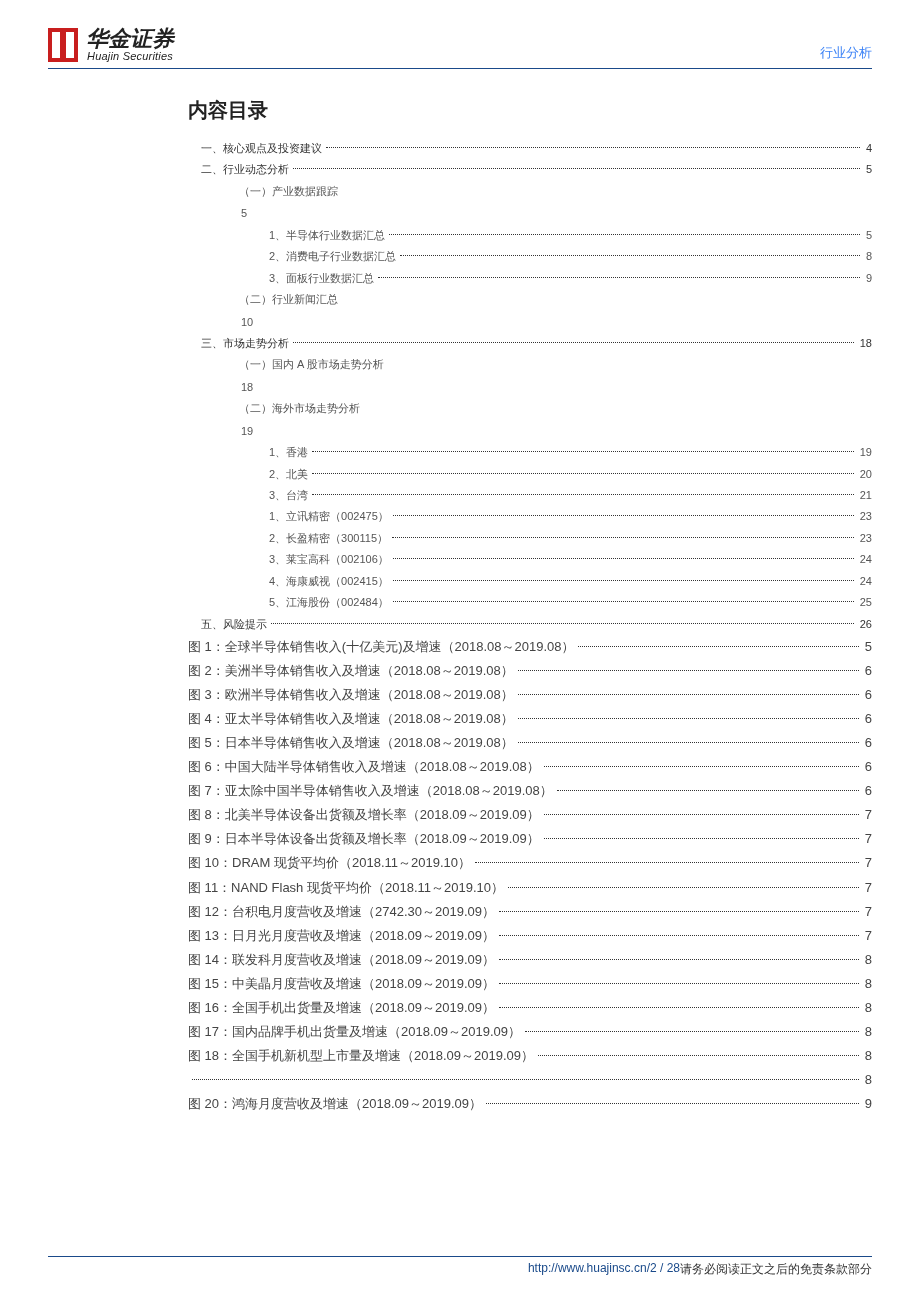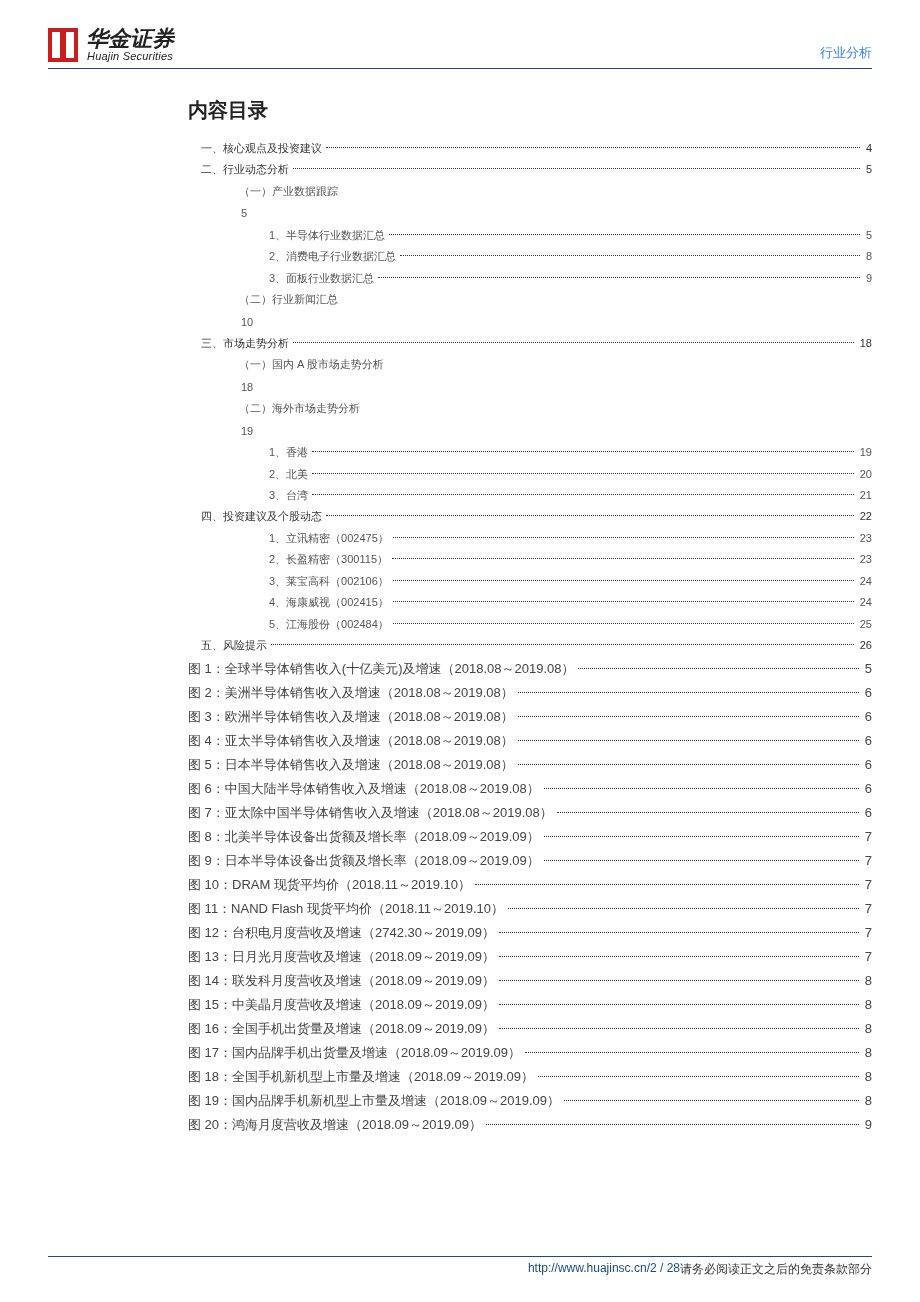--- a/index.html
+++ b/index.html
@@ -133,25 +133,20 @@
         <li class="toc-row lvl2">
           <span class="label">2、北美</span>
           <span class="dots"></span>
           <span class="pg">20</span>
         </li>
         <li class="toc-row lvl2">
           <span class="label">3、台湾</span>
           <span class="dots"></span>
           <span class="pg">21</span>
         </li>
-        <li class="toc-row lvl0 bold">
-          <span class="label">四、投资建议及个股动态</span>
-          <span class="dots"></span>
-          <span class="pg">22</span>
-        </li>
         <li class="toc-row lvl2">
           <span class="label">1、立讯精密（002475）</span>
           <span class="dots"></span>
           <span class="pg">23</span>
         </li>
         <li class="toc-row lvl2">
           <span class="label">2、长盈精密（300115）</span>
           <span class="dots"></span>
           <span class="pg">23</span>
         </li>
@@ -262,21 +257,20 @@
           <span class="label">图 17：国内品牌手机出货量及增速（2018.09～2019.09）</span>
           <span class="dots"></span>
           <span class="pg">8</span>
         </li>
         <li class="fig-row">
           <span class="label">图 18：全国手机新机型上市量及增速（2018.09～2019.09）</span>
           <span class="dots"></span>
           <span class="pg">8</span>
         </li>
         <li class="fig-row">
-          <span class="label">图 19：国内品牌手机新机型上市量及增速（2018.09～2019.09）</span>
           <span class="dots"></span>
           <span class="pg">8</span>
         </li>
         <li class="fig-row">
           <span class="label">图 20：鸿海月度营收及增速（2018.09～2019.09）</span>
           <span class="dots"></span>
           <span class="pg">9</span>
         </li>
       </ul>
   </div>

